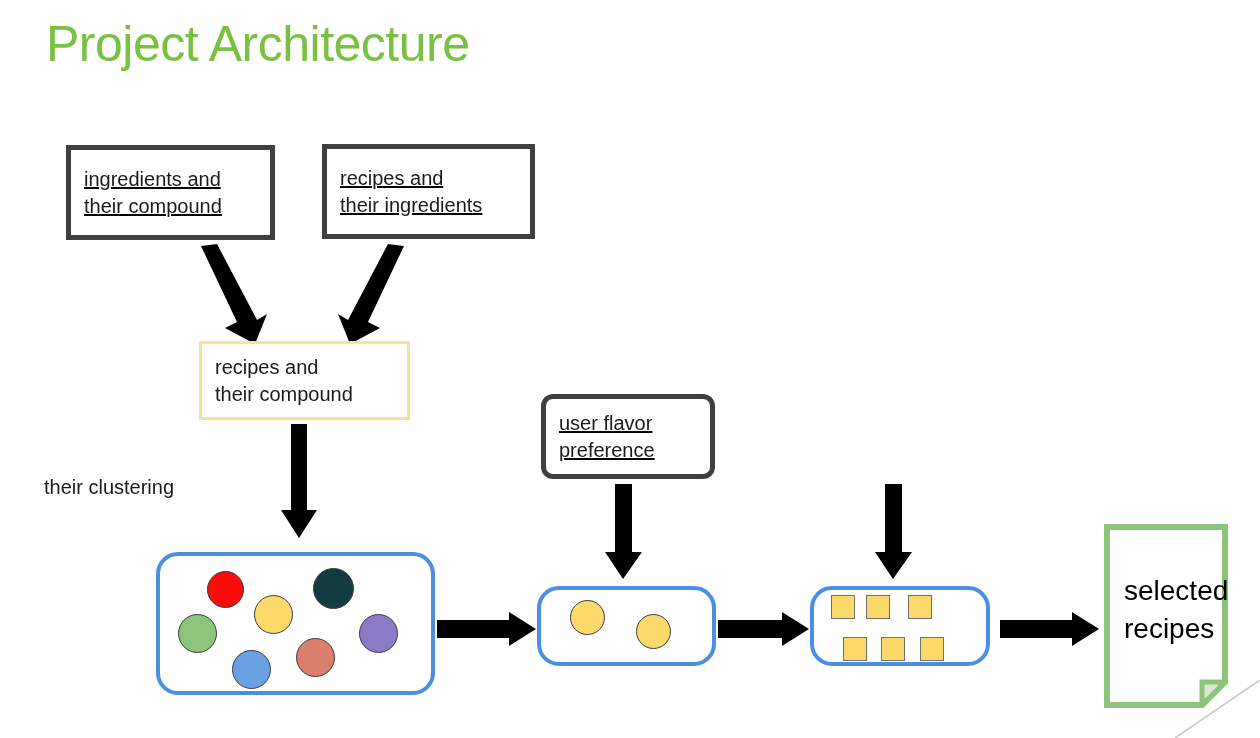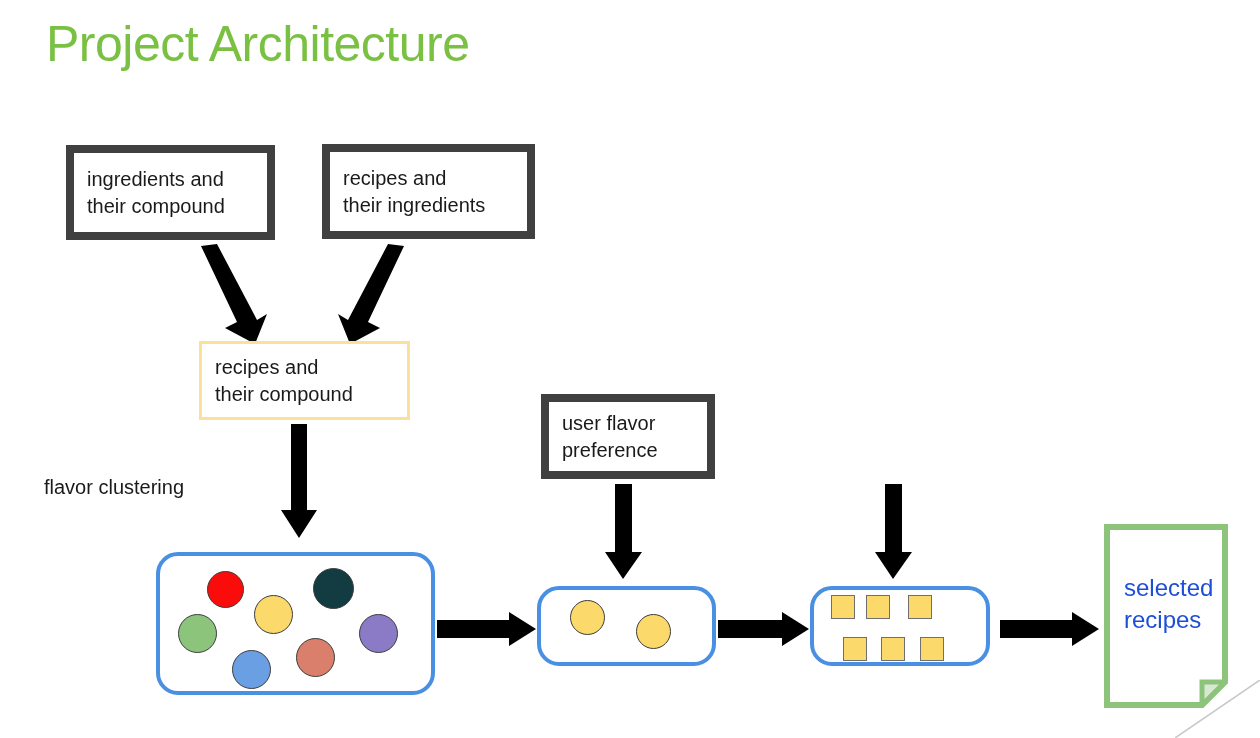--- a/index.html
+++ b/index.html
@@ -42,21 +42,22 @@
   }
   .box .box-label {
     font-size: 20px;
     color: #1a1a1a;
     line-height: 1.35;
     padding-left: 13px;
     white-space: pre-line;
     text-align: left;
   }
   .box-pink {
-    border: 8px solid #404040;
+    border: 5px solid #404040;
+    text-decoration: underline;
   }
   .box-yellow {
     border: 3px solid #fbdf9a;
   }
   .box-round-blue {
     border: 4px solid #4a90e2;
     border-radius: 22px;
   }
 
   
@@ -88,22 +89,22 @@
     overflow: visible;
     pointer-events: none;
   }
 
   
   .doc-shape {
     position: absolute;
   }
   .doc-text {
     position: absolute;
-    font-size: 24px;
-    color: #1d4ed8;
+    font-size: 28px;
+    color: #000000;
     line-height: 1.35;
     white-space: pre-line;
     text-align: left;
   }
 
   
   .corner-line {
     position: absolute;
     pointer-events: none;
   }
@@ -134,27 +135,27 @@
     <g>
       <polygon points="84,2 68,0 28,76 18,70 30,100 60,84 48,78" fill="#000000"></polygon>
     </g>
   </svg>
 
   <div class="box box-yellow" style="left:199px; top:341px; width:211px; height:79px;">
     <span class="box-label">recipes and
 their compound</span>
   </div>
 
-  <div class="free-label" style="left:44px; top:474px;">flavor clustering</div>
+  <div class="free-label" style="left:44px; top:474px;">their clustering</div>
 
   <svg class="arrow-svg" style="left:283px; top:424px;" width="40" height="116">
     <polygon points="8,0 24,0 24,86 34,86 16,114 -2,86 8,86" fill="#000000"></polygon>
   </svg>
 
-  <div class="box box-pink" style="left:541px; top:394px; width:174px; height:85px;">
+  <div class="box box-pink" style="left:541px; top:394px; width:174px; height:85px;border-radius:12px;">
     <span class="box-label">user flavor
 preference</span>
   </div>
 
 
   <svg class="arrow-svg" style="left:607px; top:484px;" width="40" height="96">
     <polygon points="8,0 25,0 25,68 35,68 16,95 -2,68 8,68" fill="#000000"></polygon>
   </svg>
 
   <svg class="arrow-svg" style="left:877px; top:484px;" width="40" height="96">

